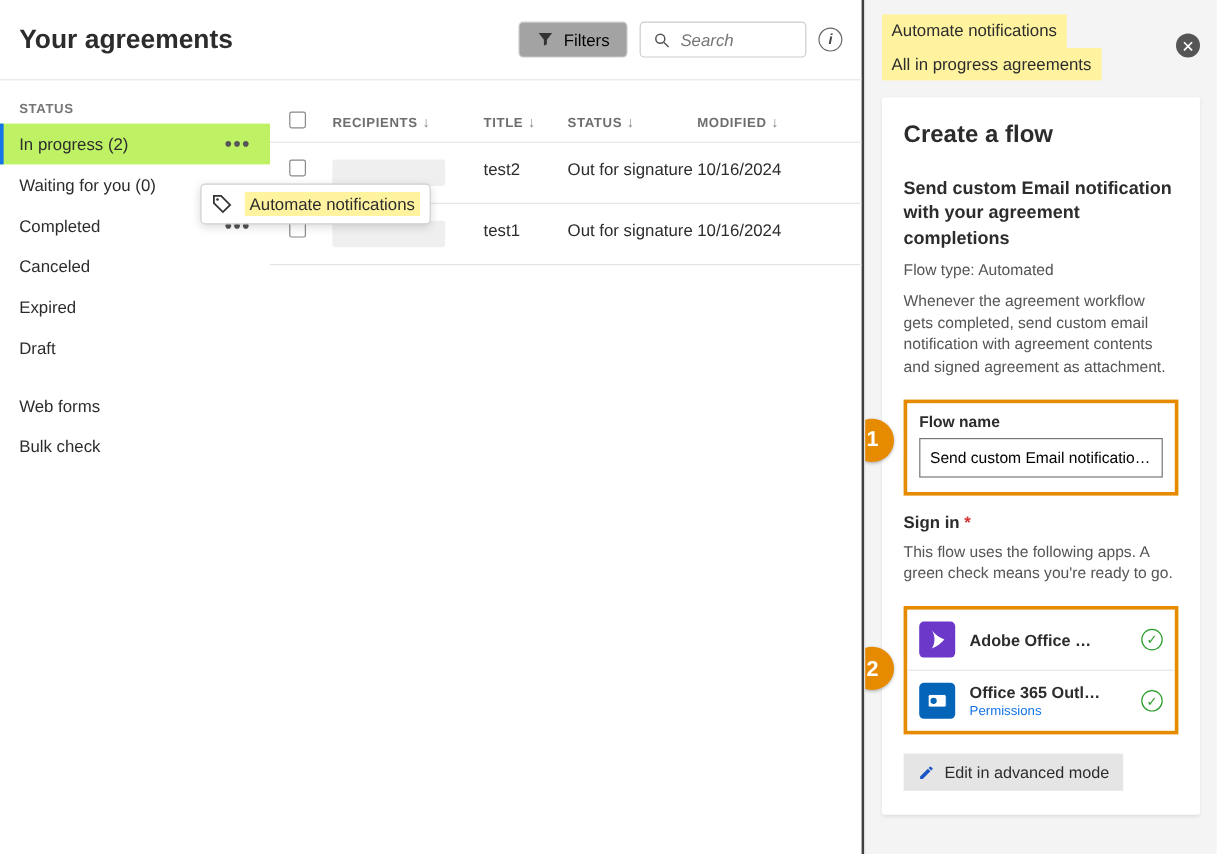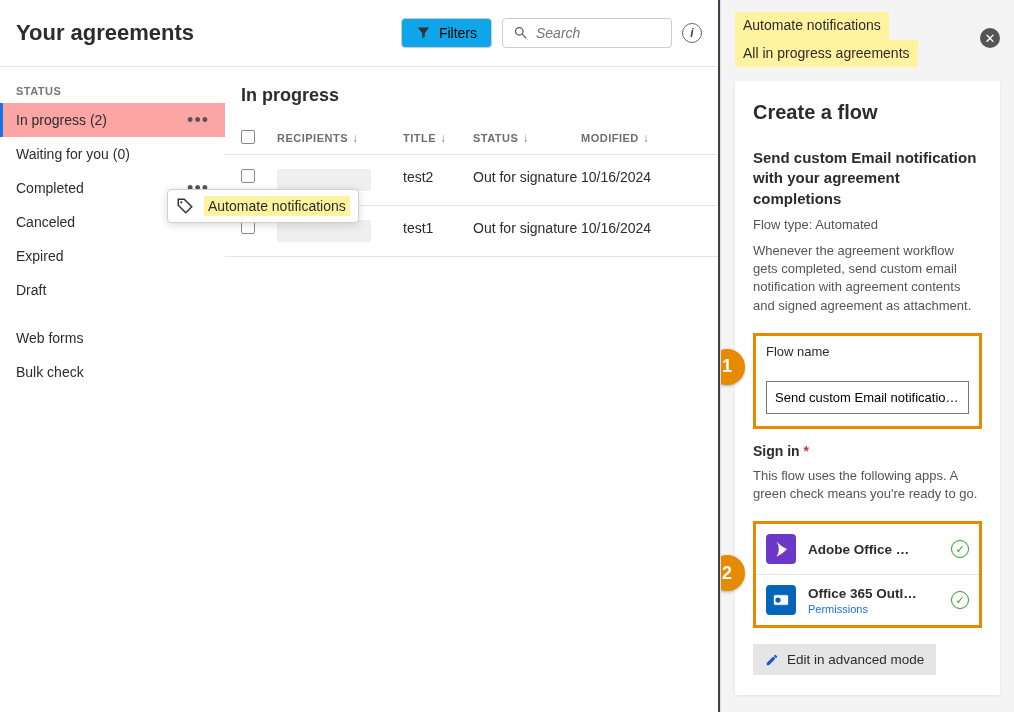--- a/index.html
+++ b/index.html
@@ -3,31 +3,31 @@
 <meta charset="utf-8">
 <style>
   * { box-sizing: border-box; margin: 0; padding: 0; }
   body { font-family: "Segoe UI", -apple-system, sans-serif; font-size: 14px; color: #2c2c2c; background: #fff; width: 1014px; height: 712px; overflow: hidden; position: relative; }
   .app { display: flex; height: 100%; }
 
   
   .left { width: 720px; display: flex; flex-direction: column; border-right: 2px solid #404040; }
   .topbar { display: flex; align-items: center; padding: 18px 16px; gap: 10px; }
   .page-title { font-size: 22px; font-weight: 700; flex:1; color:#2c2c2c; }
-  .filters-btn { display:flex; align-items:flex-start; gap:8px; border:1px solid #ccc; border-radius:4px; padding:6px 14px; background:#0ea5e9; cursor:pointer; font-size:14px; }
-  .search-wrap { display:flex; gap:8px; border:1px solid #ccc; border-radius:4px; padding:6px 10px; width:170px; color:#767676; font-style:italic; background:#fff; }
+  .filters-btn { display:flex; align-items:flex-start; gap:8px; border:1px solid #ccc; border-radius:4px; padding:6px 14px; background:#a3a3a3; cursor:pointer; font-size:14px; }
+  .search-wrap { display:flex; align-items:center; gap:8px; border:1px solid #ccc; border-radius:4px; padding:6px 10px; width:139px; color:#767676; font-style:italic; background:#fff; }
   .info-icon { width:20px; height:20px; border:1.5px solid #666; border-radius:50%; display:flex; align-items:center; justify-content:center; font-style:italic; font-size:12px; color:#444; font-weight:600; }
 
   .body { display:flex; flex:1; border-top:1px solid #e5e5e5; }
 
   
   .sidebar { width:225px; padding:18px 0; }
   .side-label { font-size:11px; color:#767676; letter-spacing:0.5px; padding:0 16px 6px; font-weight:600; }
   .side-item { padding:9px 16px; cursor:pointer; display:flex; align-items:center; justify-content:space-between; font-size:14px; color:#2c2c2c; }
-  .side-item.active { background:#fca5a5; border-left:3px solid #1473e6; padding-left:13px; }
+  .side-item.active { background:#bef264; border-left:3px solid #1473e6; padding-left:13px; }
   .side-item .dots { color:#555; font-size:18px; line-height:10px; letter-spacing:1px; }
   .side-spacer { height:14px; }
 
   
   .main { flex:1; padding:18px 0; position:relative; }
   .main-title { font-size:18px; font-weight:700; padding:0 16px 16px; }
   .thead { display:flex; align-items:center; padding:8px 16px; border-bottom:1px solid #e5e5e5; color:#6e6e6e; font-size:11px; font-weight:700; letter-spacing:0.5px; }
   .row { display:flex; align-items:flex-start; padding:14px 16px; border-bottom:1px solid #e5e5e5; font-size:14px; }
   .col-check { width:36px; }
   .col-recip { width:126px; }
@@ -46,21 +46,21 @@
   .right { width:294px; background:#f4f4f4; padding:12px 14px 20px; position:relative; overflow:hidden; border-left:1px solid #ddd; }
   .banner { background:#fff3a0; padding:4px 8px; display:inline-block; font-size:14px; line-height:1.4; }
   .close-x { position:absolute; top:28px; right:14px; width:20px; height:20px; border-radius:50%; background:#555; color:#fff; display:flex; align-items:center; justify-content:center; font-size:13px; cursor:pointer; }
   .panel-card { background:#fff; margin-top:14px; padding:20px 18px; border-radius:2px; box-shadow:0 1px 3px rgba(0,0,0,0.08); }
   .panel-h1 { font-size:20px; font-weight:600; margin-bottom:24px; }
   .panel-h2 { font-size:15px; font-weight:600; margin-bottom:8px; line-height:1.35; }
   .flow-type { font-size:13px; color:#555; margin-bottom:10px; }
   .panel-desc { font-size:13px; color:#555; line-height:1.4; margin-bottom:18px; }
 
   .field-box { border:3px solid #e68a00; padding:8px 10px 12px; position:relative; margin-bottom:14px; }
-  .field-label { font-size:13px; font-weight:400; margin-bottom:22px; }
+  .field-label { font-size:13px; font-weight:700; margin-bottom:6px; }
   .text-input { width:100%; border:1px solid #777; padding:8px 8px; font-size:13px; font-family:inherit; }
   .req { color:#d13438; }
   .signin-label { font-size:14px; font-weight:600; margin-bottom:8px; }
   .signin-desc { font-size:13px; color:#555; line-height:1.4; margin-bottom:18px; }
 
   .apps-box { border:3px solid #e68a00; position:relative; }
   .app-row { display:flex; align-items:center; gap:12px; padding:10px 10px; border-bottom:1px solid #e5e5e5; }
   .app-row:last-child { border-bottom:none; }
   .app-icon { width:30px; height:30px; border-radius:4px; display:flex; align-items:center; justify-content:center; color:#fff; font-weight:700; font-size:16px; flex-shrink:0; }
   .icon-acrobat { background:#6b38c9; }
@@ -125,21 +125,20 @@
         <div class="side-spacer"></div>
         <div class="side-item">
             <span>Web forms</span>
           </div>
         <div class="side-item">
             <span>Bulk check</span>
           </div>
       </div>
 
       <div class="main">
-        <div class="main-title">In progress</div>
 
         <div class="thead">
           <div class="col-check"><span class="cbox"></span></div>
           <div class="col-recip"><span>RECIPIENTS</span><span class="sort-arrow">↓</span></div>
           <div class="col-title"><span>TITLE</span><span class="sort-arrow">↓</span></div>
           <div class="col-status"><span>STATUS</span><span class="sort-arrow">↓</span></div>
           <div class="col-mod"><span>MODIFIED</span><span class="sort-arrow">↓</span></div>
         </div>
 
         <div class="row" style="position:relative;">

